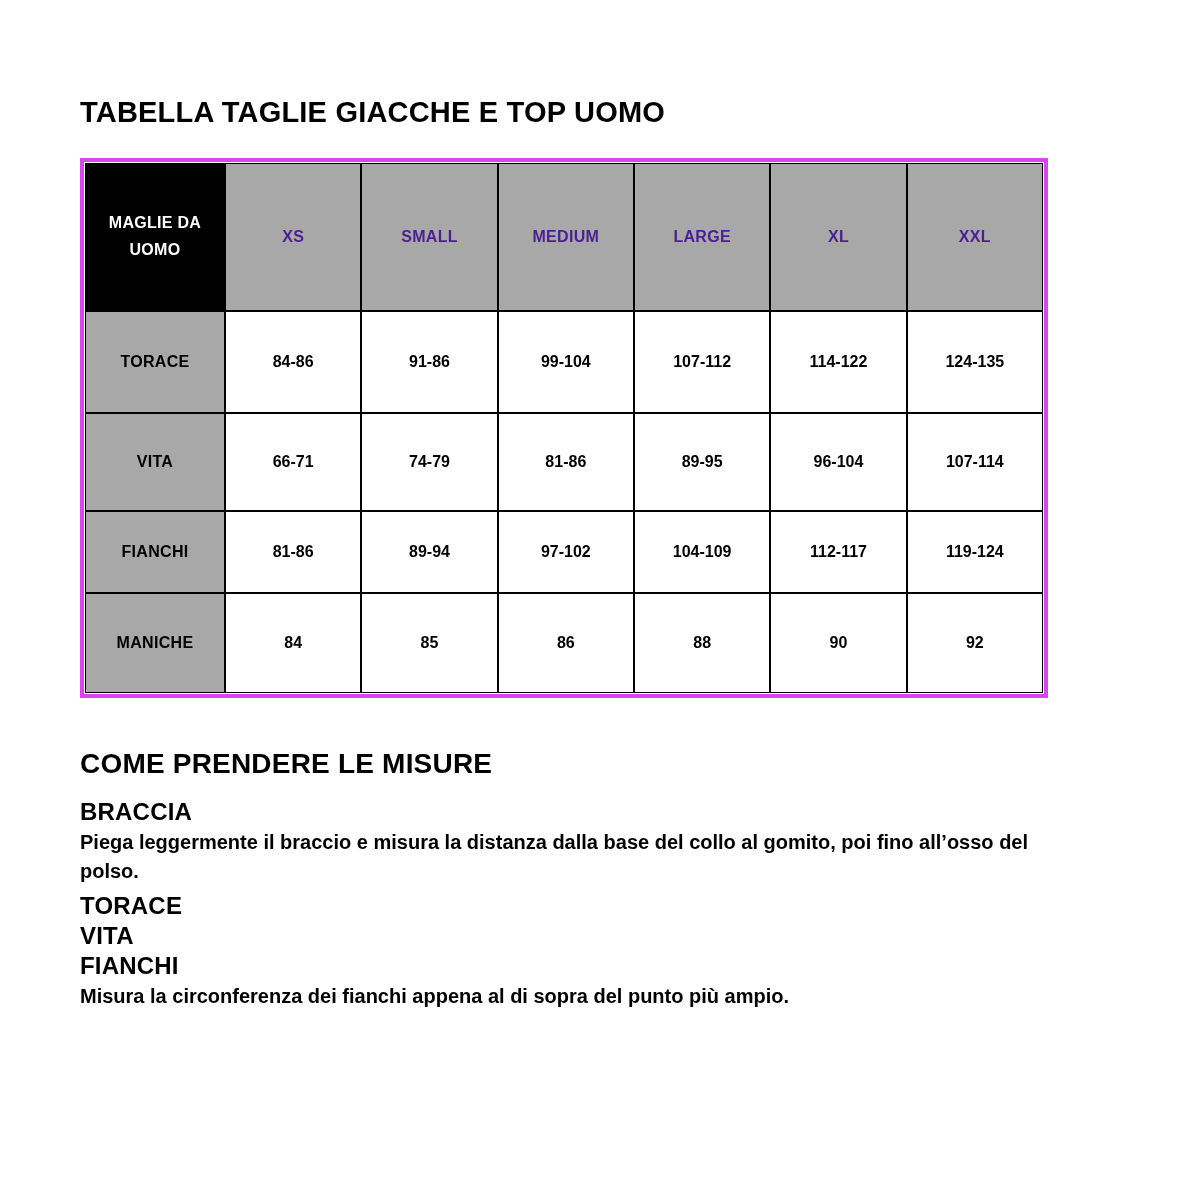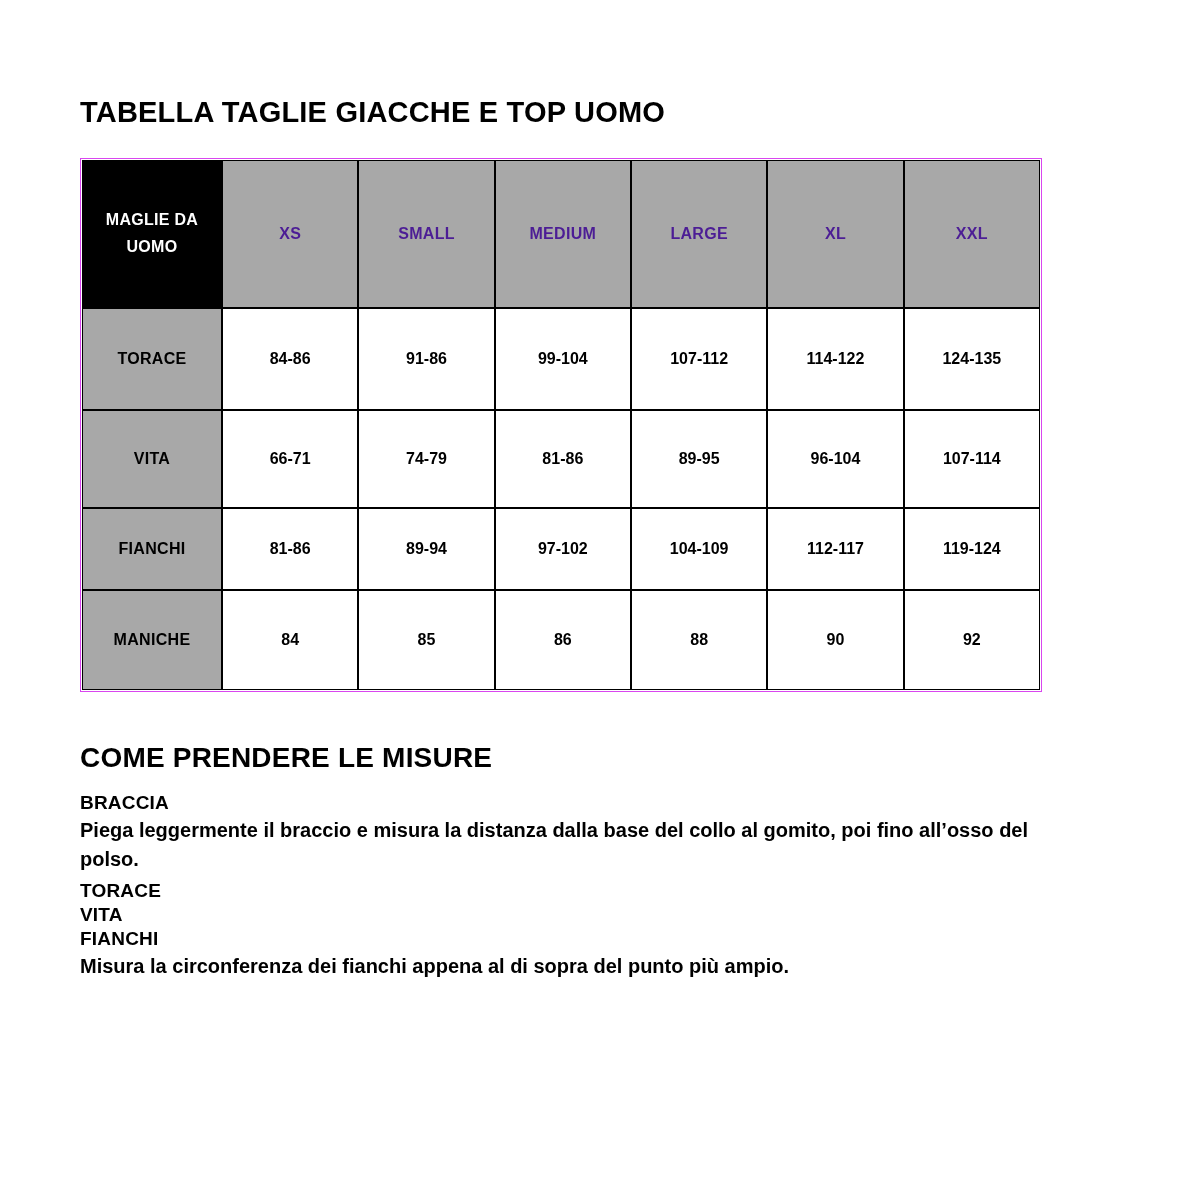--- a/index.html
+++ b/index.html
@@ -68,33 +68,33 @@
     background: #ffffff;
     color: #000000;
     font-size: 17px;
   }
   tr.r0 td { height: 98px; }
   tr.r1 td { height: 94px; }
   tr.r2 td { height: 78px; }
   tr.r3 td { height: 96px; }
 
   .table-wrap {
-    border: 1px solid #d946ef;
+    border: 4px solid #d946ef;
     display: inline-block;
     line-height: 0;
   }
 
   .section-title {
     font-size: 28px;
     font-weight: bold;
     margin: 46px 0 18px 0;
     letter-spacing: 0.2px;
   }
   .meas-term {
-    font-size: 19px;
+    font-size: 24px;
     font-weight: bold;
     margin: 0 0 2px 0;
     letter-spacing: 0.2px;
   }
   .meas-desc {
     font-size: 20px;
     font-weight: bold;
     margin: 0 0 6px 0;
     line-height: 1.45;
     max-width: 960px;

